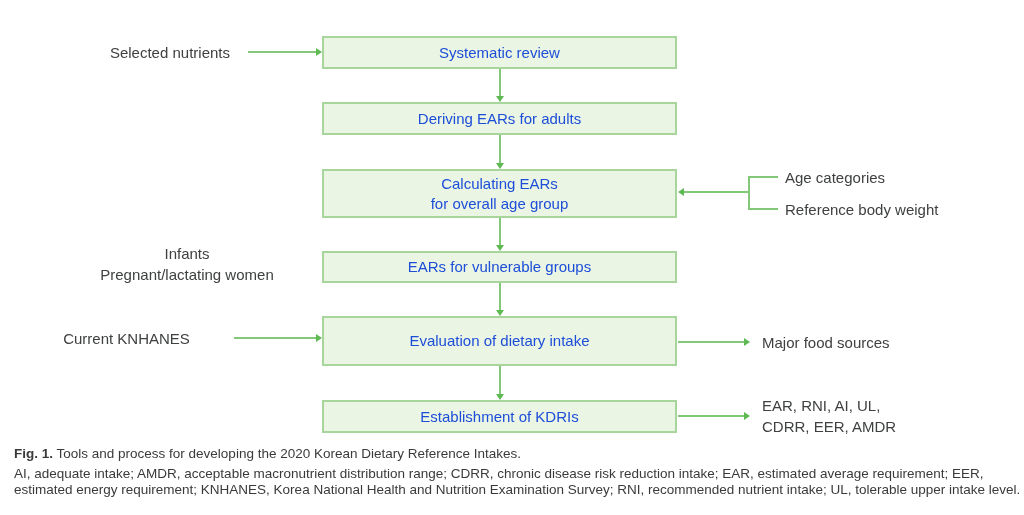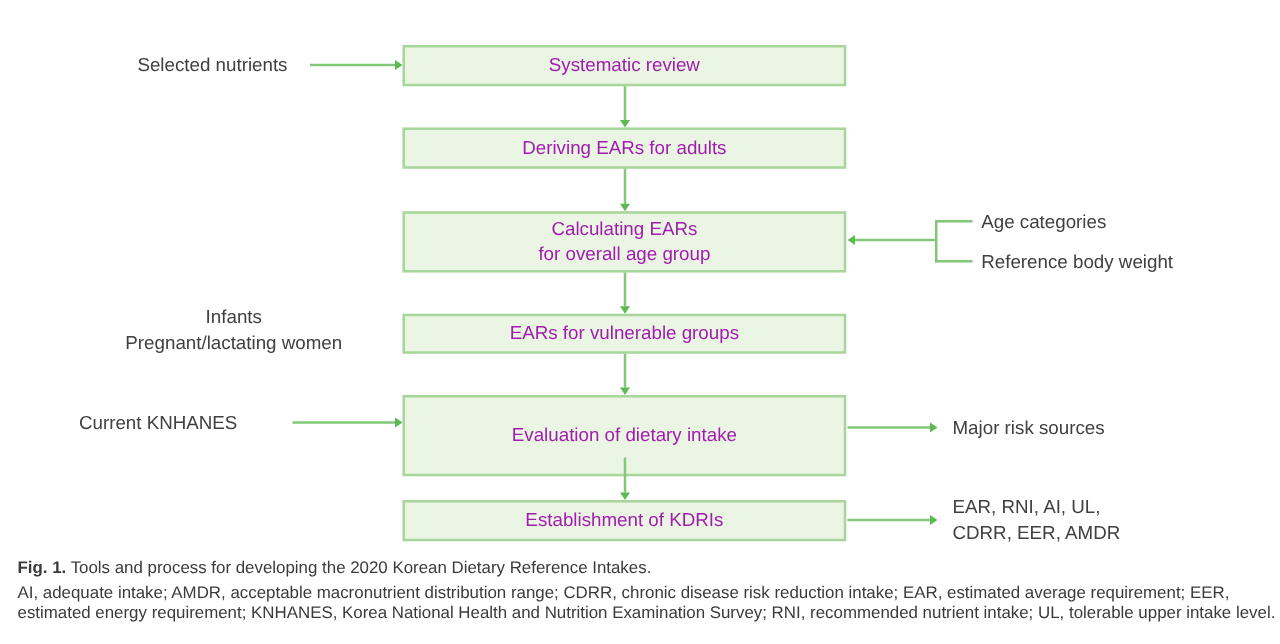--- a/index.html
+++ b/index.html
@@ -4,21 +4,21 @@
 <style>
   html,body { margin:0; padding:0; background:#ffffff; }
   #stage {
     position:relative; width:1024px; height:515px; background:#ffffff;
     font-family:"Liberation Sans","DejaVu Sans",sans-serif; overflow:hidden;
   }
   .box {
     position:absolute; left:322px; width:355px; box-sizing:border-box;
     background:#eaf5e4; border:2px solid #a7d59b;
     display:flex; flex-direction:column; align-items:center; justify-content:center;
-    font-size:15px; line-height:20px; color:#a21caf; text-align:center;
+    font-size:15px; line-height:20px; color:#1d4ed8; text-align:center;
   }
   .lbl { position:absolute; font-size:15px; line-height:21px; color:#3f4040; }
   .right-al { text-align:right; }
   .center-al { text-align:center; }
   
   .line-h { position:absolute; height:2px; background:#82c878; }
   .line-v { position:absolute; width:2px; background:#82c878; }
   .arr-down::after {
     content:""; position:absolute; left:-3px; bottom:-6px; width:0; height:0;
     border-left:4px solid transparent; border-right:4px solid transparent;
@@ -48,21 +48,21 @@
   <div class="box" style="top:102px;height:33px;">
     <span>Deriving EARs for adults</span>
   </div>
   <div class="box" style="top:169px;height:49px;">
     <span>Calculating EARs</span>
     <span>for overall age group</span>
   </div>
   <div class="box" style="top:251px;height:32px;">
     <span>EARs for vulnerable groups</span>
   </div>
-  <div class="box" style="top:316px;height:65px;">
+  <div class="box" style="top:316px;height:50px;">
     <span>Evaluation of dietary intake</span>
   </div>
   <div class="box" style="top:400px;height:33px;">
     <span>Establishment of KDRIs</span>
   </div>
 
   <div class="line-v arr-down" style="left:499px;top:69px;height:27px;"></div>
   <div class="line-v arr-down" style="left:499px;top:135px;height:28px;"></div>
   <div class="line-v arr-down" style="left:499px;top:218px;height:27px;"></div>
   <div class="line-v arr-down" style="left:499px;top:283px;height:27px;"></div>
@@ -80,21 +80,21 @@
   <div class="line-h arr-right" style="left:234px;top:337px;width:82px;"></div>
 
   <div class="line-h arr-left" style="left:684px;top:191px;width:64px;"></div>
   <div class="line-v" style="left:748px;top:176px;height:34px;"></div>
   <div class="line-h" style="left:748px;top:176px;width:30px;"></div>
   <div class="line-h" style="left:748px;top:208px;width:30px;"></div>
   <div class="lbl" style="left:785px;top:167px;">Age categories</div>
   <div class="lbl" style="left:785px;top:199px;">Reference body weight</div>
 
   <div class="line-h arr-right" style="left:678px;top:341px;width:66px;"></div>
-  <div class="lbl" style="left:762px;top:332px;">Major risk sources</div>
+  <div class="lbl" style="left:762px;top:332px;">Major food sources</div>
 
   <div class="line-h arr-right" style="left:678px;top:415px;width:66px;"></div>
   <div class="lbl" style="left:762px;top:395px;">
     <div>EAR, RNI, AI, UL,</div>
     <div>CDRR, EER, AMDR</div>
   </div>
 
   <div class="caption" style="top:446px;"><b>Fig. 1.</b><span> Tools and process for developing the 2020 Korean Dietary Reference Intakes.</span></div>
   <div class="caption" style="top:466px;">AI, adequate intake; AMDR, acceptable macronutrient distribution range; CDRR, chronic disease risk reduction intake; EAR, estimated average requirement; EER,</div>
   <div class="caption" style="top:482px;">estimated energy requirement; KNHANES, Korea National Health and Nutrition Examination Survey; RNI, recommended nutrient intake; UL, tolerable upper intake level.</div>

